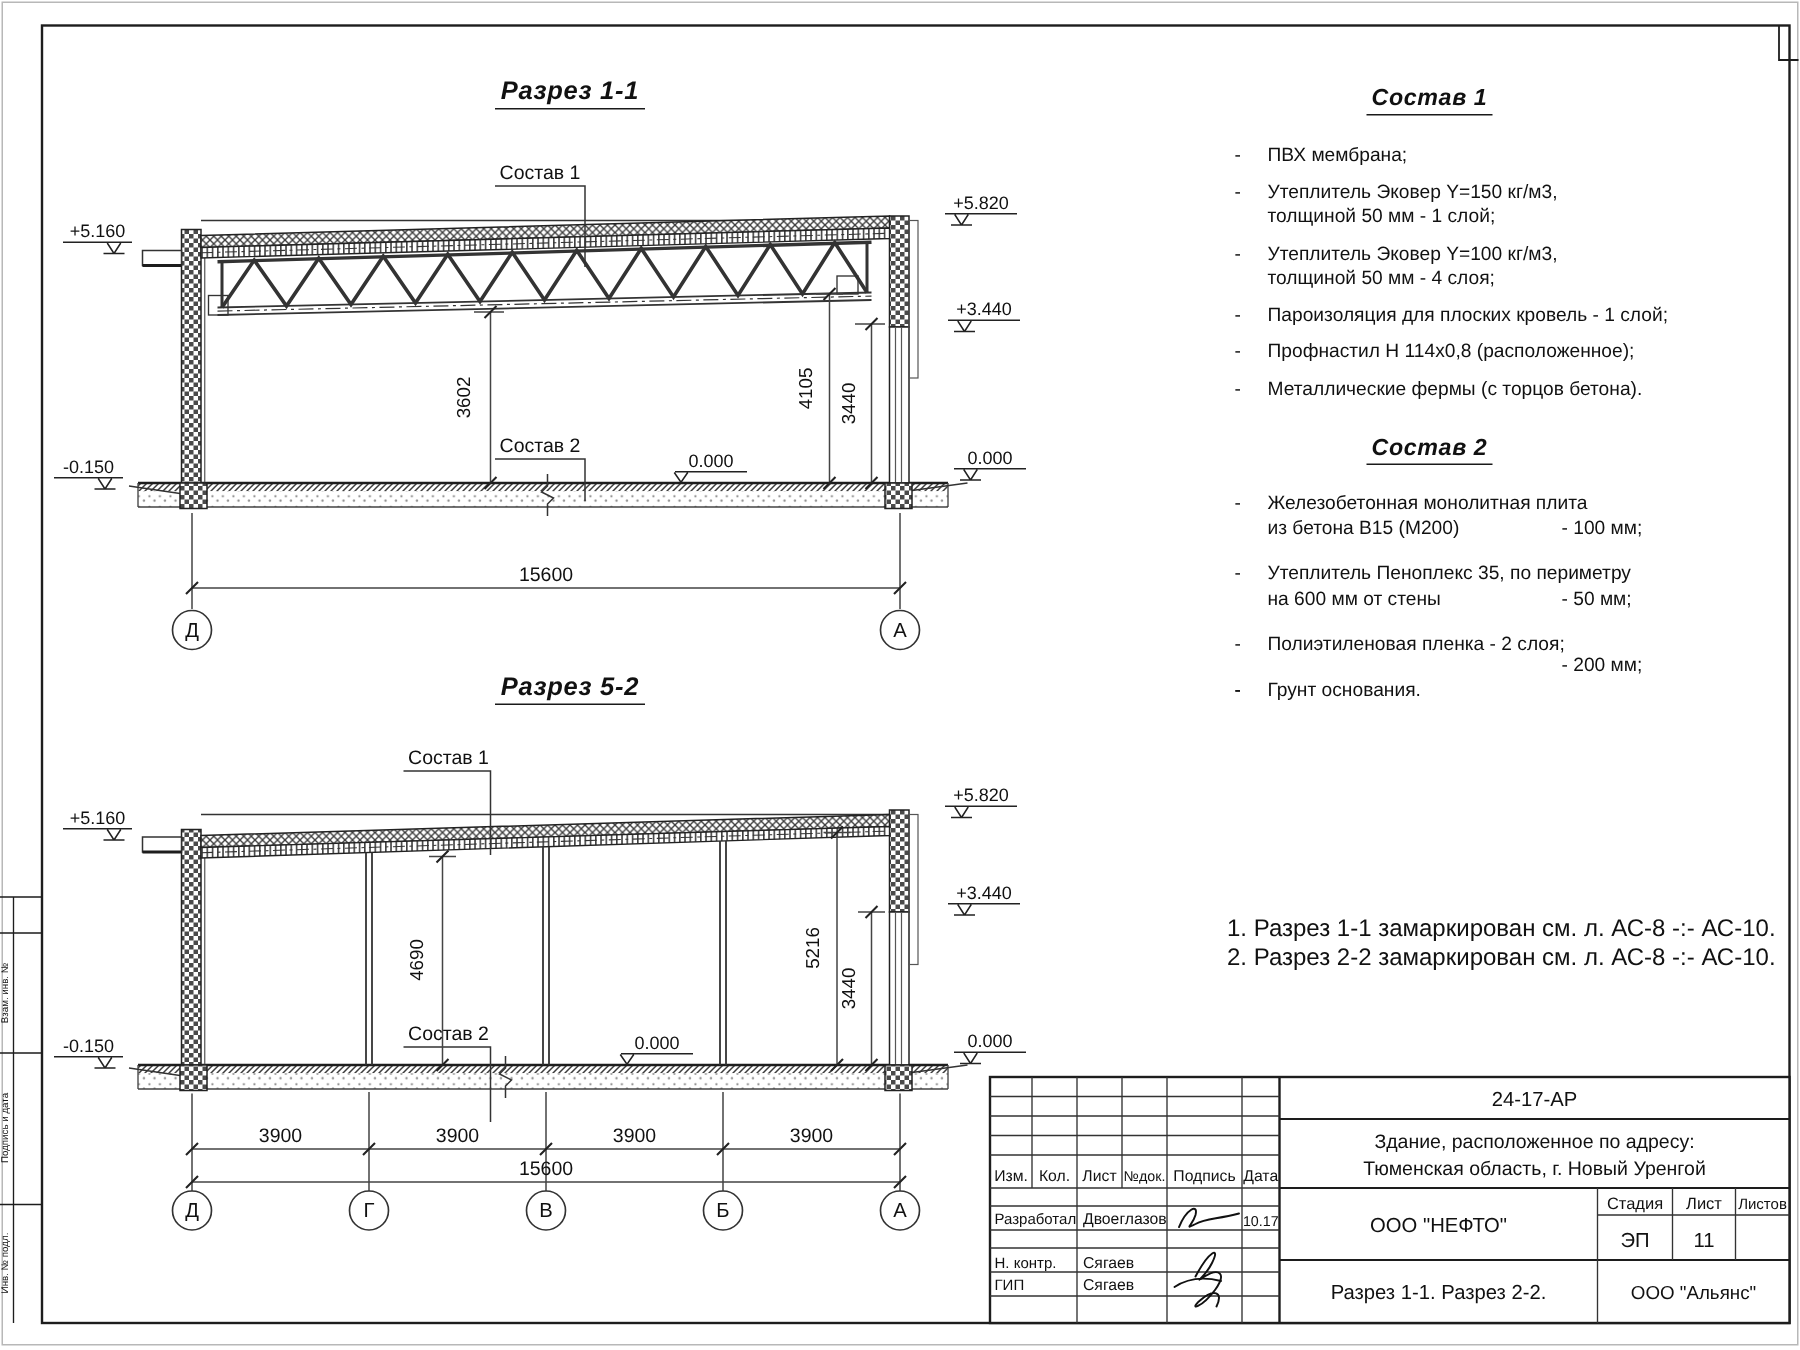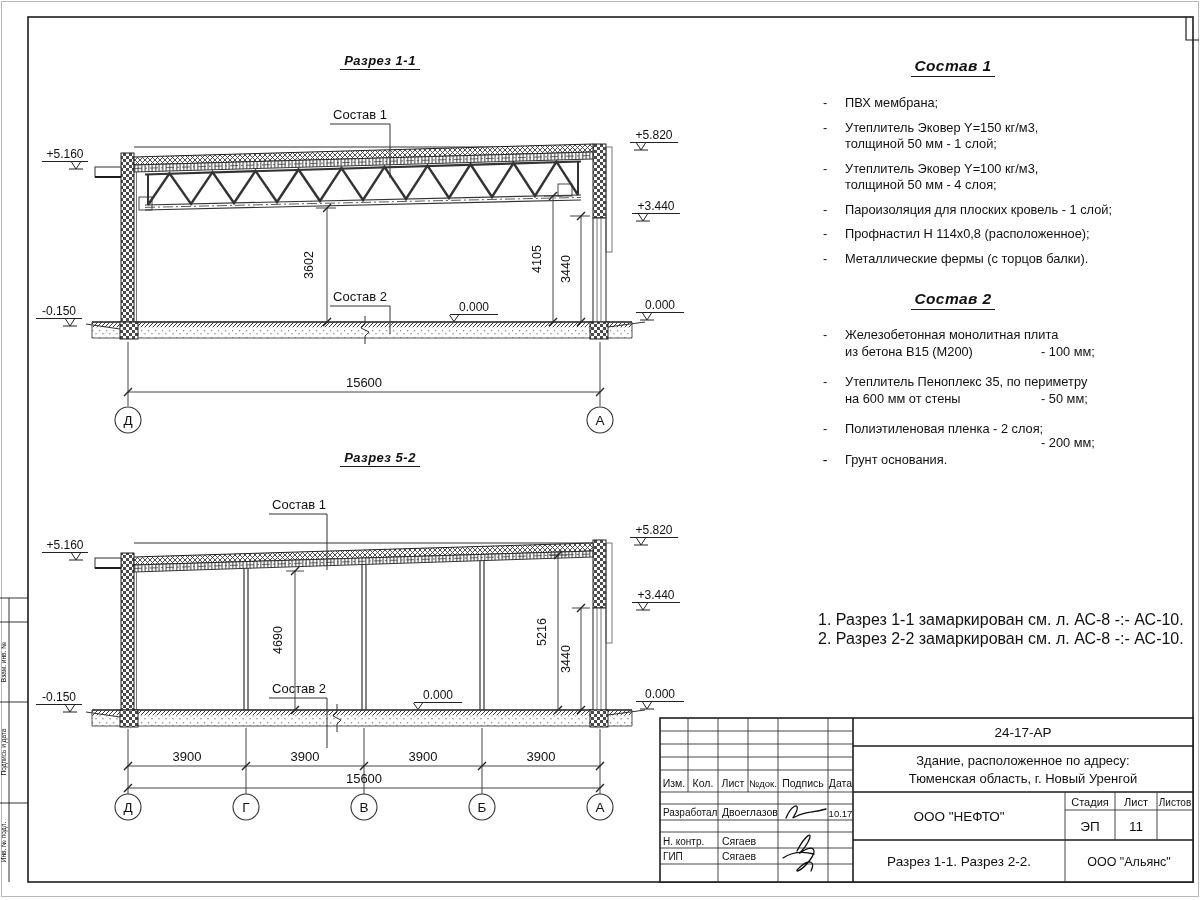--- a/index.html
+++ b/index.html
@@ -1,21 +1,21 @@
 <!DOCTYPE html>
 <html><head>
 <meta charset="utf-8">
 <style>
   html,body{margin:0;padding:0;}
   body{width:1200px;height:900px;position:relative;background:#ffffff;
        font-family:"Liberation Sans", sans-serif;color:#111;overflow:hidden;}
   .abs{position:absolute;}
   svg text{font-family:"Liberation Sans", sans-serif;fill:#111;}
   .t-title-wrap{text-align:center;}
-  .t-title{display:inline-block;font-style:italic;font-weight:bold;font-size:13px;
+  .t-title{display:inline-block;font-style:italic;font-weight:bold;font-size:17px;
            border-bottom:1.6px solid #1a1a1a;padding:0 4px 1px 4px;letter-spacing:.5px;}
   .s-head-wrap{text-align:center;}
   .s-head{display:inline-block;font-style:italic;font-weight:bold;font-size:15.5px;
           border-bottom:1.4px solid #1a1a1a;padding:0 3px 1px 3px;letter-spacing:.4px;}
   ul.mats{list-style:none;margin:0;padding:0;font-size:12.8px;line-height:16.5px;}
   ul.mats li{position:relative;padding-left:25px;margin-bottom:8px;}
   ul.mats.mats2 li{margin-bottom:14px;}
   ul.mats .txt{white-space:pre-line;}
   ul.mats .dash{position:absolute;left:3px;top:0;}
   ul.mats .val{position:absolute;left:188px;bottom:0;white-space:nowrap;margin-left:33px;}
@@ -338,21 +338,21 @@
 </div>
 
 <ul class="mats abs" style="left:820px;top:95px;width:330px">
   <li><span class="dash">-</span><span class="txt">ПВХ мембрана;</span></li>
   <li><span class="dash">-</span><span class="txt">Утеплитель Эковер Y=150 кг/м3,
 толщиной 50 мм - 1 слой;</span></li>
   <li><span class="dash">-</span><span class="txt">Утеплитель Эковер Y=100 кг/м3,
 толщиной 50 мм - 4 слоя;</span></li>
   <li><span class="dash">-</span><span class="txt">Пароизоляция для плоских кровель - 1 слой;</span></li>
   <li><span class="dash">-</span><span class="txt">Профнастил Н 114х0,8 (расположенное);</span></li>
-  <li><span class="dash">-</span><span class="txt">Металлические фермы (с торцов балки).</span></li>
+  <li><span class="dash">-</span><span class="txt">Металлические фермы (с торцов бетона).</span></li>
 </ul>
 
 <div class="abs s-head-wrap" style="left:870px;top:290px;width:166px">
   <span class="s-head">Состав 2</span>
 </div>
 
 <ul class="mats mats2 abs" style="left:820px;top:327px;width:340px">
   <li><span class="dash">-</span><span class="txt">Железобетонная монолитная плита
 из бетона В15 (М200)</span><span class="val">- 100 мм;</span></li>
   <li><span class="dash">-</span><span class="txt">Утеплитель Пеноплекс 35, по периметру

